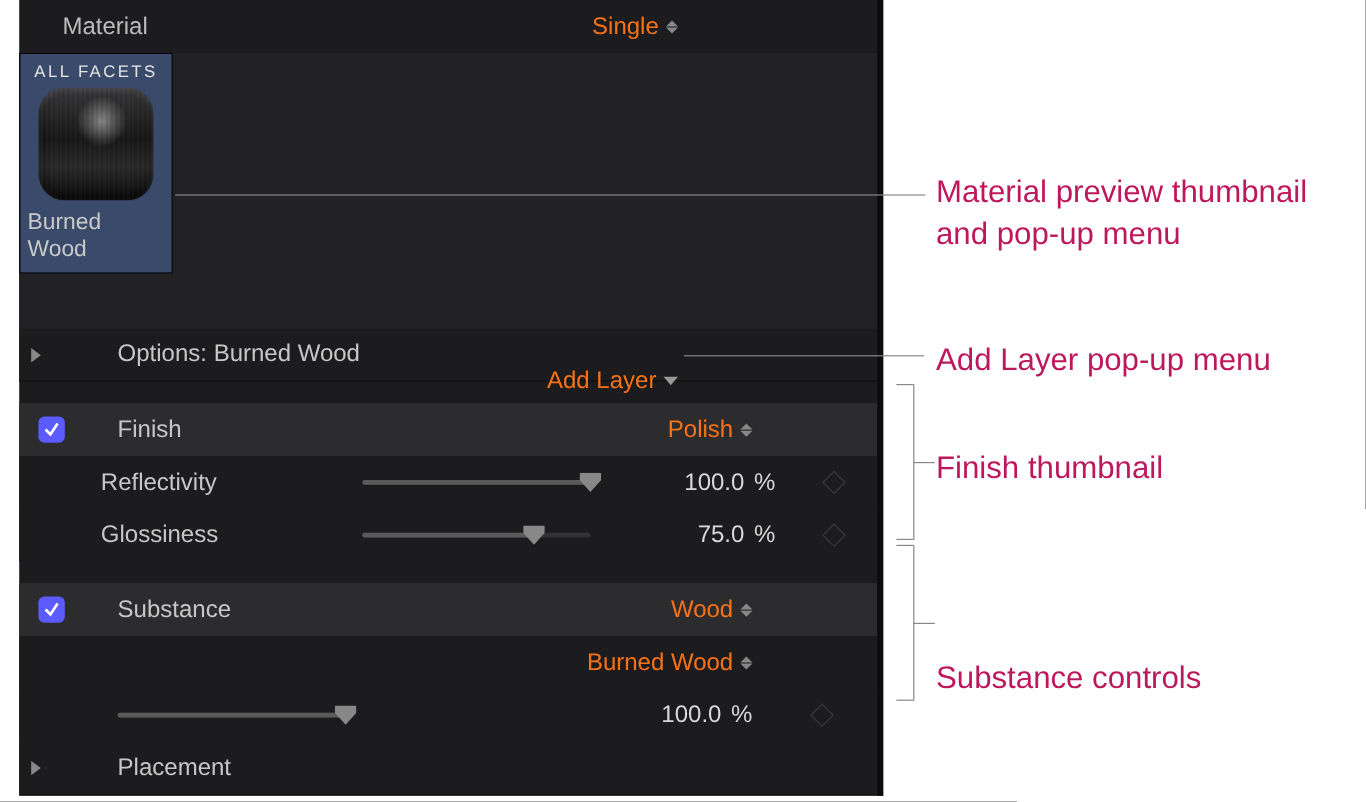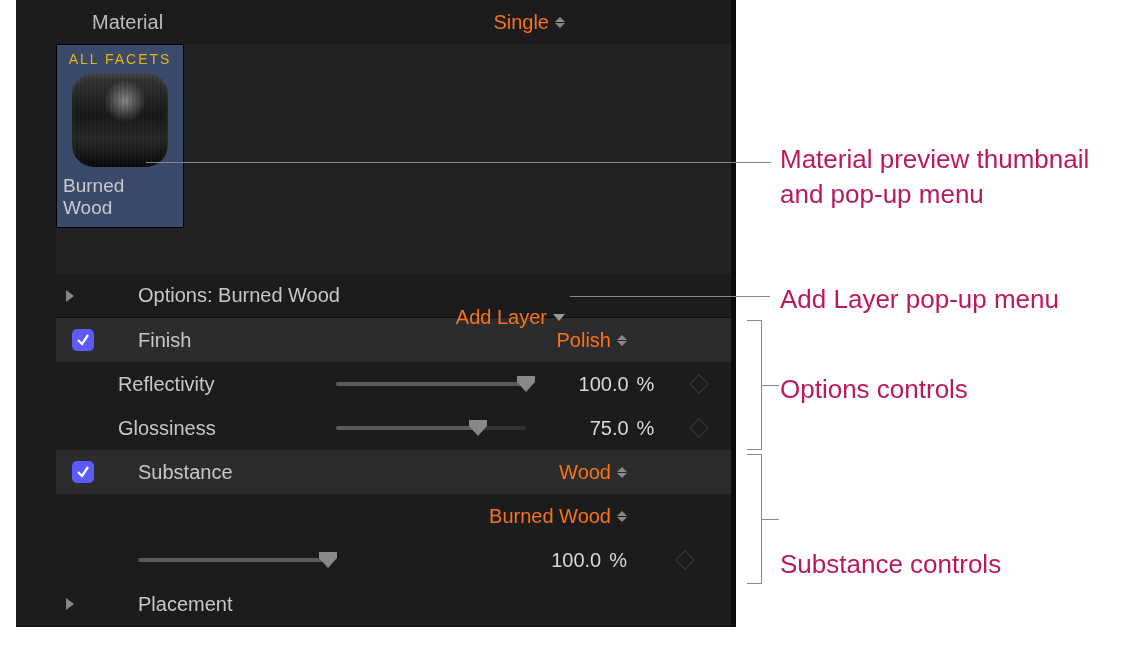--- a/index.html
+++ b/index.html
@@ -12,21 +12,20 @@
     font-size: 20px;
   }
   .panel {
     position: absolute;
     left: 16px;
     top: 0;
     width: 720px;
     background: #1c1c1e;
     border-right: 5px solid #0c0c0c;
     border-bottom: 1px solid #0c0c0c;
-    padding-left: 40px;
   }
   .header-row {
     display: flex;
     align-items: center;
     padding: 6px 16px 6px 36px;
     color: #bcbcbc;
     height: 44px;
   }
   .header-row .title { flex: 0 0 350px; }
   .popup {
@@ -68,21 +67,21 @@
     padding: 0;
     min-height: 230px;
     position: relative;
   }
   .facet-tile {
     background: #3a4a6a;
     width: 128px;
     border: 1px solid #000;
   }
   .facet-tile .facet-top {
-    color: #eab308;
+    color: #e5e5e5;
     font-size: 14px;
     letter-spacing: 2px;
     text-align: center;
     padding: 6px 0 4px 0;
   }
   .facet-tile .thumb {
     width: 96px;
     height: 94px;
     margin: 2px auto 6px auto;
     border-radius: 22px;
@@ -108,21 +107,21 @@
   }
   .row {
     display: flex;
     align-items: center;
     height: 44px;
     padding: 0 16px 0 10px;
     color: #c7c7c7;
     gap: 28px;
   }
   .row.dark { background: #1c1c1e; }
-  .row.section { background: #2c2c2e; }
+  .row.section { background: #2c2c2e; margin-top: 18px; }
   .row .lead {
     width: 44px;
     display: flex;
     align-items: center;
     justify-content: flex-start;
   }
   .row .label {
     flex: 0 0 190px;
   }
   .row .mid {
@@ -397,18 +396,18 @@
 
 <div class="lead-line" style="left:146px; top:162px; width:625px;"></div>
 <div class="callout" style="left:780px; top:142px; width:350px;">Material preview thumbnail and pop-up menu</div>
 
 <div class="lead-line" style="left:570px; top:296px; width:200px;"></div>
 <div class="callout" style="left:780px; top:282px;">Add Layer pop-up menu</div>
 
 <div class="bracket" style="left:748px; top:320px; height:130px; width:14px;">
     <div class="stub"></div>
   </div>
-<div class="callout" style="left:780px; top:372px;">Options controls</div>
+<div class="callout" style="left:780px; top:372px;">Finish thumbnail</div>
 
 <div class="bracket" style="left:748px; top:454px; height:130px; width:14px;">
     <div class="stub"></div>
   </div>
 <div class="callout" style="left:780px; top:505px;margin-top:42px;">Substance controls</div>
 
 </body></html>

